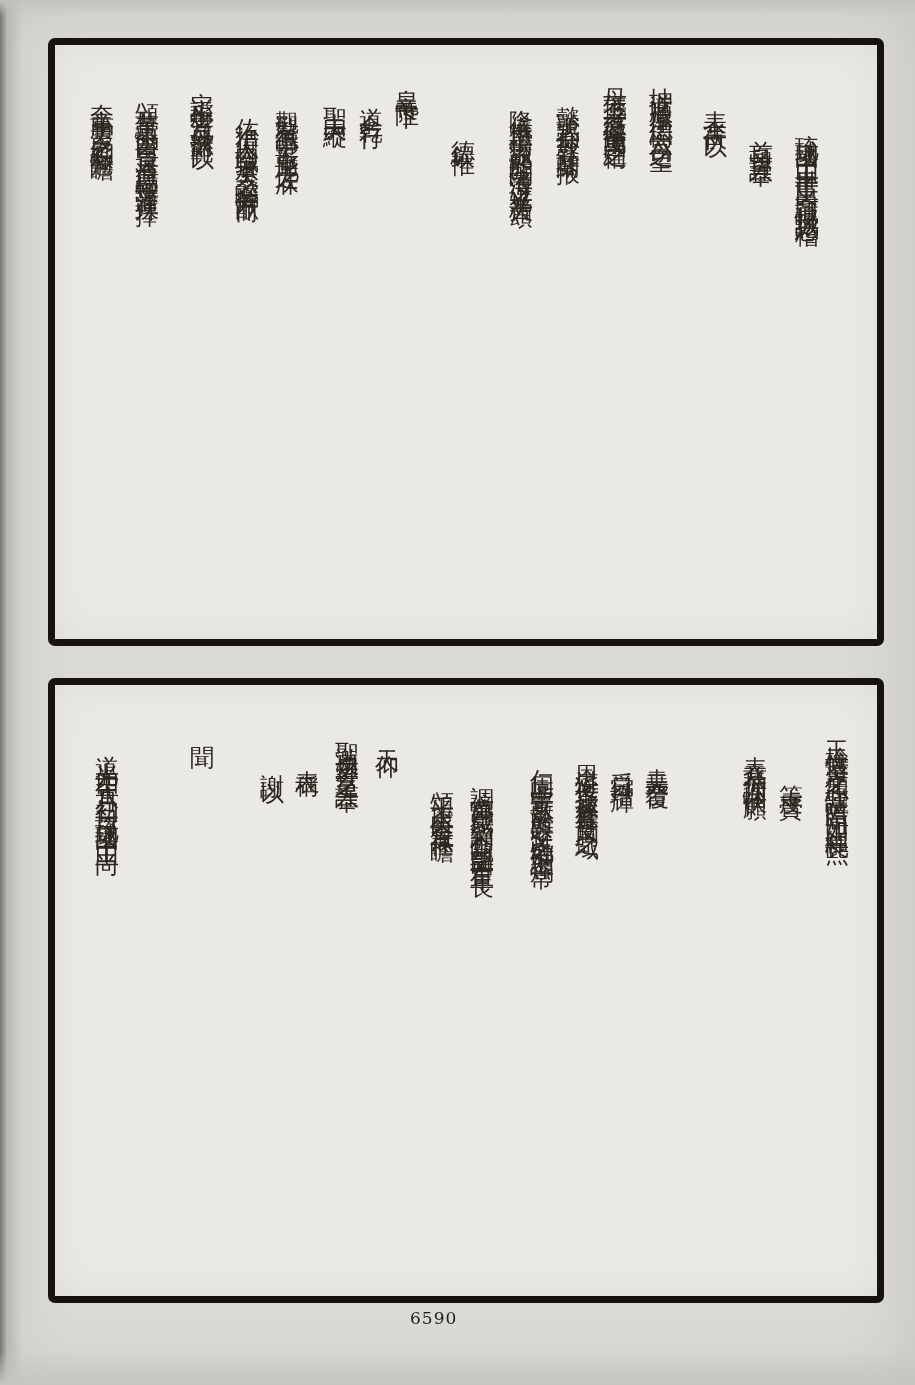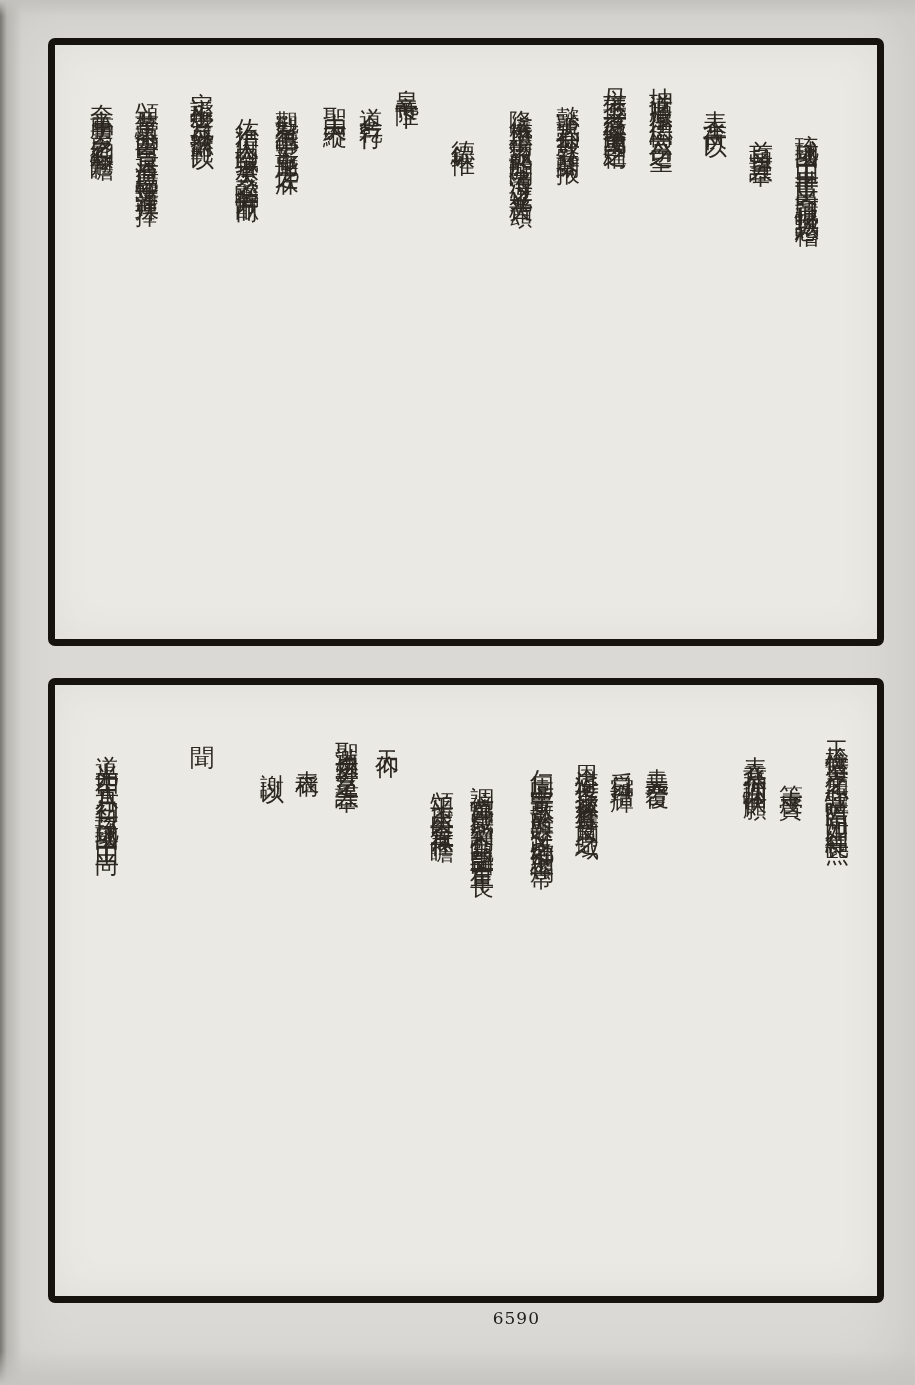--- a/index.html
+++ b/index.html
@@ -42,21 +42,21 @@
     font-family:"DejaVu Sans",sans-serif;
     font-size:24px;
     letter-spacing:6px;
     line-height:1;
     color:#2c2720;
     white-space:nowrap;
   }
   .page-number{
     position:absolute;
     top:1308px;left:410px;width:130px;
-    text-align:right;
+    text-align:left;
     font-family:"DejaVu Serif",serif;
     font-size:17px;
     letter-spacing:1px;
     color:#23211e;
   }
 </style>
 </head>
 <body>
 
 <div class="scan">

